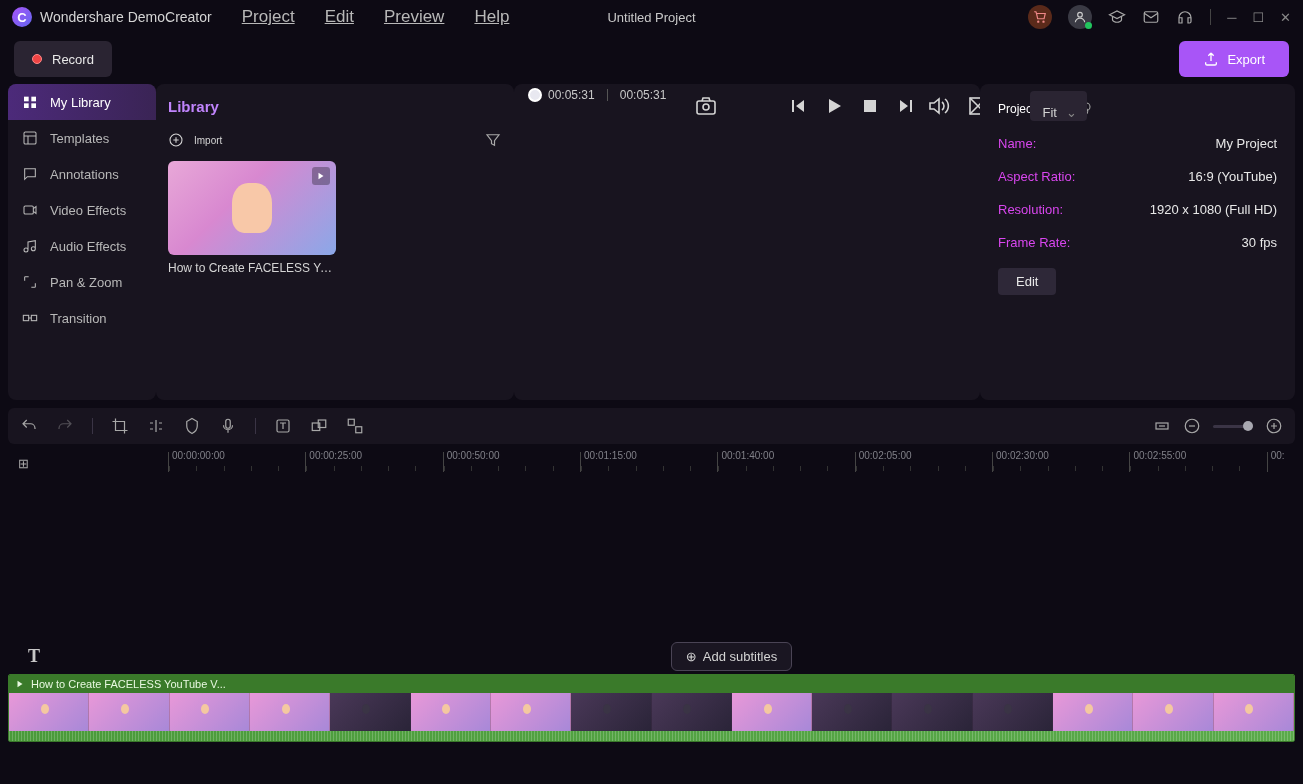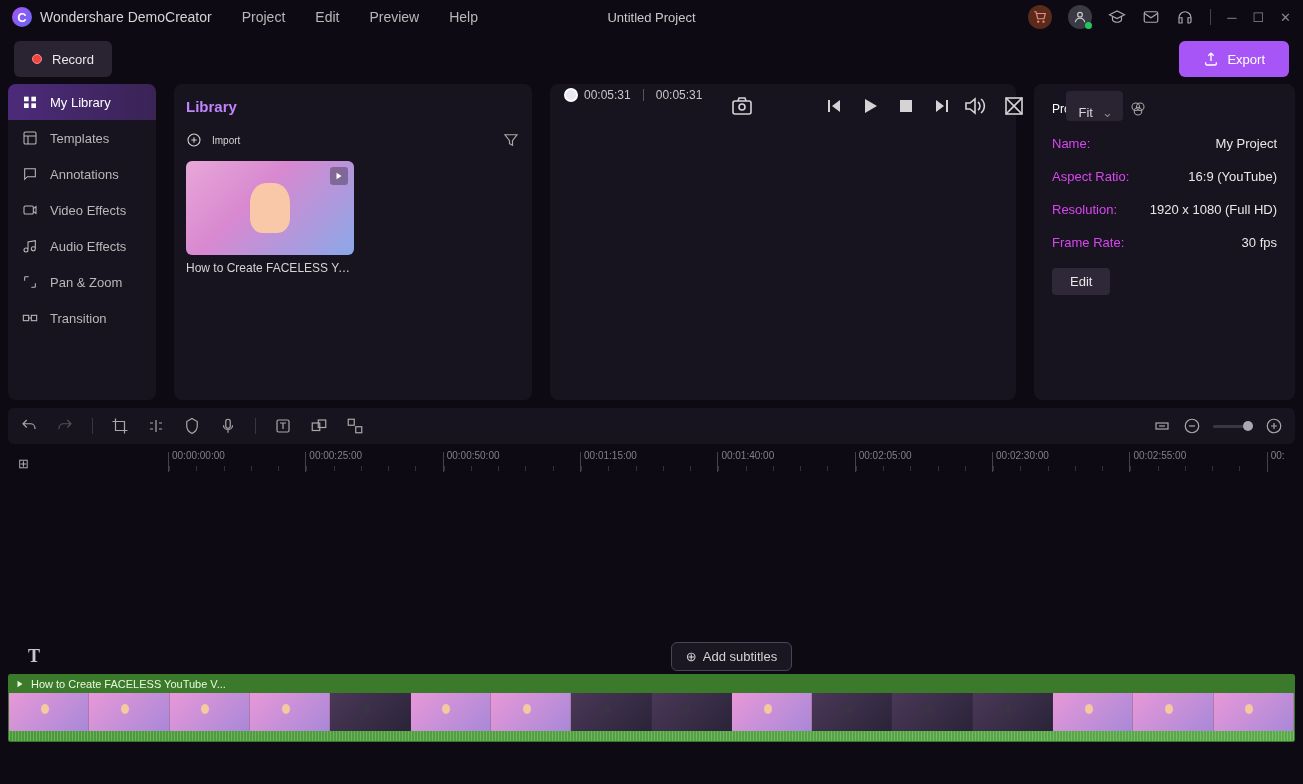--- a/index.html
+++ b/index.html
@@ -1,34 +1,34 @@
 <!DOCTYPE html>
 <html><head>
 <meta charset="utf-8">
 <style>
 *{margin:0;padding:0;box-sizing:border-box;font-family:-apple-system,BlinkMacSystemFont,"Segoe UI",sans-serif;}
 body{background:#0d0a14;color:#e8e8e8;width:1303px;height:784px;overflow:hidden;font-size:13px;}
 .titlebar{height:34px;display:flex;align-items:center;padding:0 12px;background:#0d0a14;}
 .logo{width:20px;height:20px;border-radius:50%;background:linear-gradient(135deg,#a855f7,#6366f1);margin-right:8px;display:flex;align-items:center;justify-content:center;font-weight:bold;color:#fff;}
 .app-title{font-size:14px;margin-right:30px;color:#d4d4d4;}
 .menu{display:flex;gap:30px;}
-.menu-item{color:#b8b8b8;cursor:pointer;font-size:14px;}
+.menu-item{color:#b8b8b8;cursor:pointer;font-size:17px;text-decoration:underline;}
 .project-title{position:absolute;left:50%;transform:translateX(-50%);color:#c8c8c8;font-size:13px;}
 .title-right{margin-left:auto;display:flex;align-items:center;gap:16px;}
 .title-icon{width:18px;height:18px;color:#a8a8a8;cursor:pointer;}
 .cart-badge{width:24px;height:24px;border-radius:50%;background:#5a2a1a;display:flex;align-items:center;justify-content:center;}
 .user-badge{width:24px;height:24px;border-radius:50%;background:#3a3a44;display:flex;align-items:center;justify-content:center;position:relative;}
 .user-badge::after{content:'';position:absolute;bottom:0;right:0;width:7px;height:7px;background:#22c55e;border-radius:50%;}
 .divider{width:1px;height:16px;background:#444;}
 .win-btn{color:#888;cursor:pointer;}
 .toolbar{height:50px;display:flex;align-items:center;padding:0 14px;background:#0d0a14;}
 .record-btn{height:36px;padding:0 18px;background:#2a2432;border-radius:6px;display:flex;align-items:center;gap:10px;cursor:pointer;}
 .record-dot{width:10px;height:10px;border-radius:50%;background:#ef4444;border:1px solid #ff8888;}
 .export-btn{margin-left:auto;height:36px;padding:0 24px;background:#a855f7;border-radius:6px;display:flex;align-items:center;gap:8px;cursor:pointer;color:#fff;font-weight:500;}
-.main{display:flex;height:316px;padding:0 8px;gap:18px;}
+.main{display:flex;height:316px;padding:0 8px;gap:0;}
 .sidebar{width:148px;background:#18141f;border-radius:8px;overflow:hidden;}
 .side-item{height:36px;display:flex;align-items:center;padding:0 14px;gap:12px;cursor:pointer;color:#b8b8b8;font-size:13px;}
 .side-item.active{background:linear-gradient(90deg,#4c2a7a,#3a2455);color:#fff;}
 .side-icon{width:16px;height:16px;flex-shrink:0;}
 .library{width:358px;background:#18141f;border-radius:8px;padding:10px 12px;}
 .lib-header{color:#c084fc;font-size:15px;font-weight:600;padding:4px 0 10px;}
 .import-row{display:flex;align-items:center;justify-content:space-between;padding:6px 0 12px;}
 .import-btn{display:flex;align-items:center;gap:10px;color:#d4d4d4;font-size:10px;cursor:pointer;}
 .thumb{width:168px;}
 .thumb-img{width:168px;height:94px;border-radius:6px;background:linear-gradient(135deg,#e8a8d8 0%,#d888d0 40%,#8aa8e8 100%);position:relative;overflow:hidden;}

